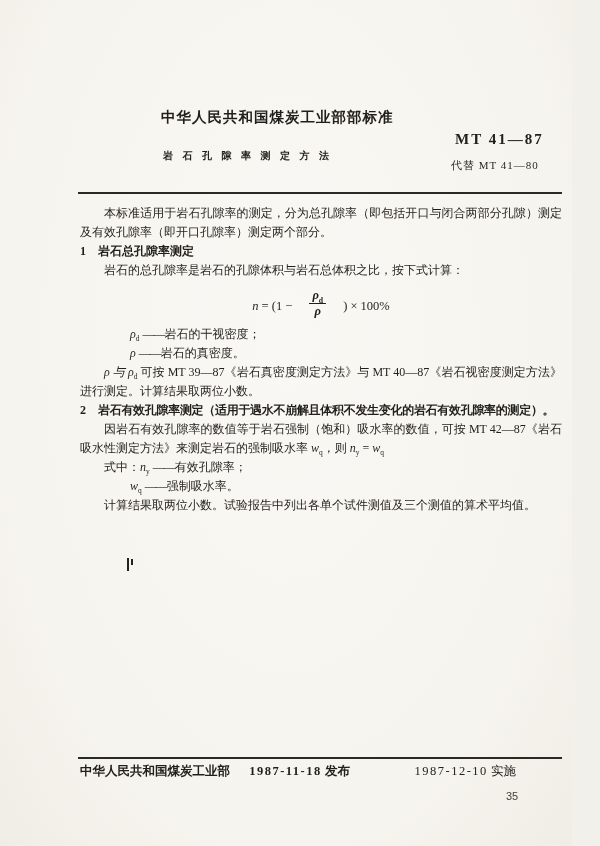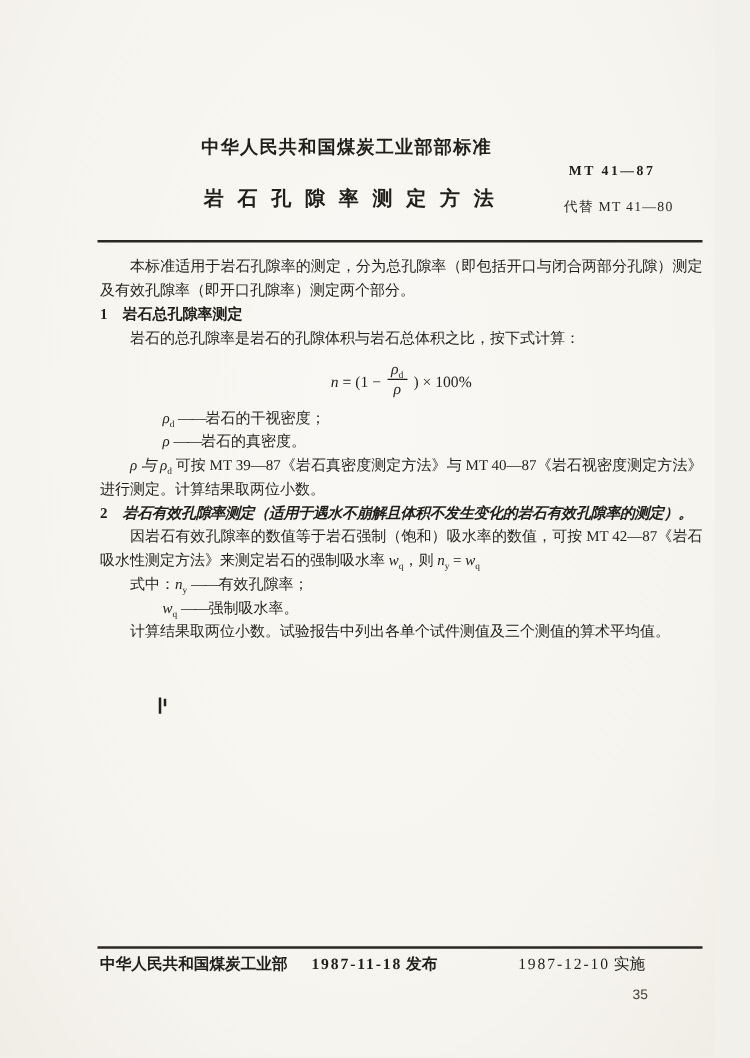--- a/index.html
+++ b/index.html
@@ -14,51 +14,51 @@
     background:radial-gradient(ellipse at 50% 40%, #faf8f4 0%, #f6f4ee 70%, #efede6 100%);
   }
 
   
   .authority {
     position:absolute; left:161px; top:108px;
     font-size:14.5px; font-weight:700; letter-spacing:1px; white-space:nowrap;
   }
   .std-no {
     position:absolute; left:455px; top:131px;
-    font-size:11px; font-weight:700; letter-spacing:2px; white-space:nowrap;
+    font-size:15px; font-weight:700; letter-spacing:2px; white-space:nowrap;
   }
   .doc-title {
     position:absolute; left:163px; top:149px;
-    font-size:16px; font-weight:700; letter-spacing:2px; word-spacing:3px; white-space:nowrap;
+    font-size:10px; font-weight:700; letter-spacing:2px; word-spacing:3px; white-space:nowrap;
   }
   .replaces {
     position:absolute; left:451px; top:158px;
     font-size:11px; letter-spacing:1px; color:#2b2925; white-space:nowrap;
   }
   .rule {
     position:absolute; left:78px; width:484px; height:2px; background:#2b2925;
   }
   .rule-top { top:192px; }
   .rule-bottom { top:757px; }
 
   
   .body-text {
     position:absolute; left:80px; top:204px; width:482px;
     font-size:12px; line-height:19px; text-align:justify;
   }
   .body-text p { margin:0; }
   .indent { text-indent:2em; }
   .sec-heading { font-weight:700; }
   .sec-no { display:inline-block; margin-right:12px; font-weight:700; }
-  .sec2 .sec-title { letter-spacing:-0.3px;font-style:italic; }
+  .sec2 .sec-title { letter-spacing:-0.3px; }
   .var { font-style:italic; font-family:"Liberation Serif","DejaVu Serif",serif; }
   sub { font-size:0.62em; line-height:0; }
 
   .formula-line { text-align:center; margin:9px 0 7px; font-size:12.5px; }
-  .frac { display:inline-block; vertical-align:-0.45em; text-align:center; margin:0 5px; line-height:1.05; }
+  .frac { display:inline-block; vertical-align:-0.45em; text-align:center; margin:0 17px; line-height:1.05;font-weight:bold; }
   .frac .num { display:block; border-bottom:1px solid #211f1b; padding:0 3px 1px; }
   .frac .den { display:block; padding-top:1px; }
 
   .where-row1 { padding-left:24px; }
   .where-row2 { padding-left:50px; }
   .dash { letter-spacing:-1px; }
 
   
   .smudge { position:absolute; left:127px; top:558px; width:7px; height:14px; }
   .smudge i { position:absolute; left:0; top:0; width:2px; height:13px; background:#242220; }

